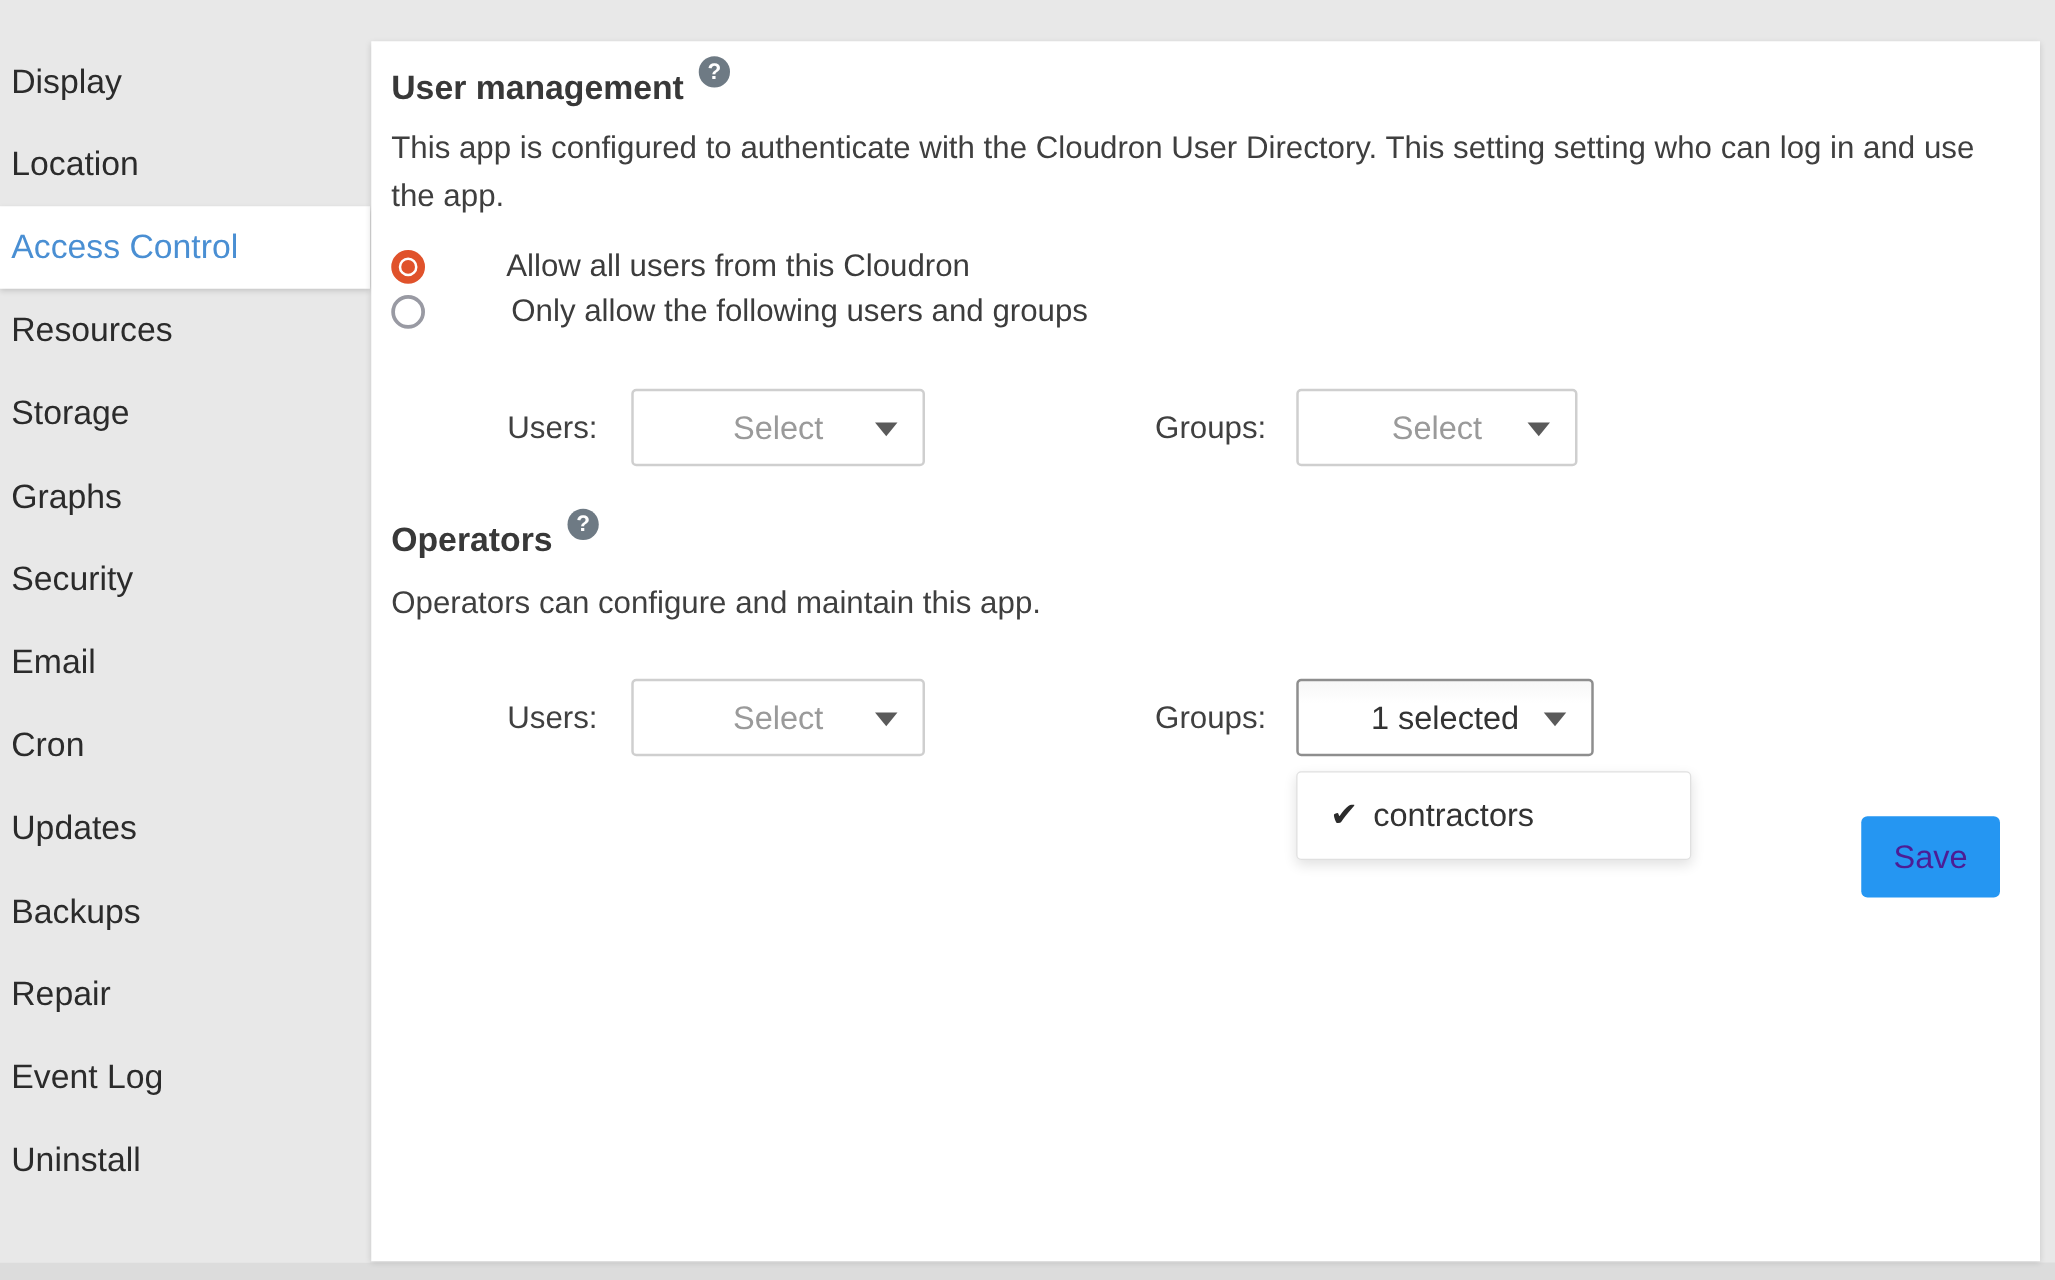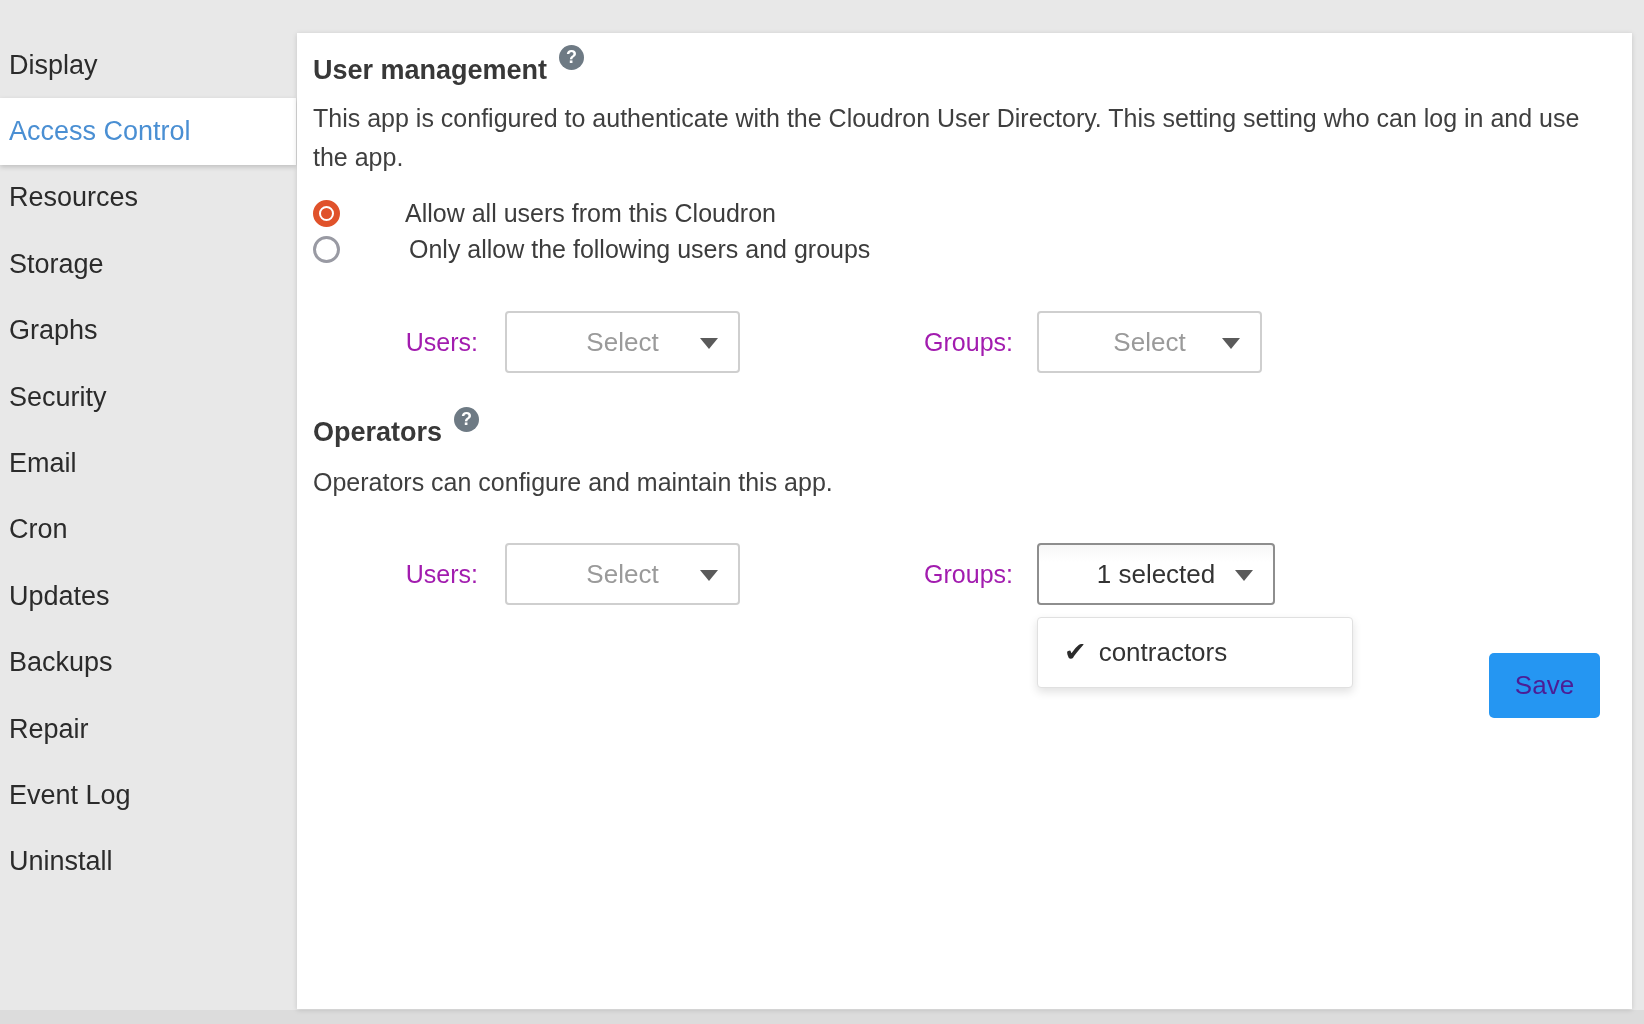--- a/index.html
+++ b/index.html
@@ -58,21 +58,21 @@
   }
   .radio::after{
     content:"";position:absolute;left:50%;top:50%;width:11px;height:11px;
     margin:-5.5px 0 0 -5.5px;border-radius:50%;background:#e0522b;
   }
   .radio.off{border:3px solid #999aa3;width:21px;height:21px;}
   .radio.off::after{display:none;}
   .radio-label{margin-left:21px;font-size:25px;color:#3c3c3c;}
   
   .field-label{
-    position:absolute;font-size:25px;color:#a21caf;line-height:62px;
+    position:absolute;font-size:25px;color:#404040;line-height:62px;
     text-align:right;
   }
   .select-box{
     position:absolute;width:235px;height:62px;box-sizing:border-box;
     background:#ffffff;border:2px solid #cfcfcf;border-radius:4px;
     display:flex;align-items:center;justify-content:center;
     font-size:26px;color:#9a9a9a;cursor:pointer;
   }
   .select-box .caret{
     position:absolute;right:20px;top:50%;margin-top:-4px;
@@ -103,20 +103,21 @@
     position:absolute;left:1192px;top:620px;width:111px;height:65px;
     background:#2596f2;border:none;border-radius:5px;
     color:#4c1d95;font-size:26px;font-family:inherit;cursor:pointer;
   }
 </style>
 </head>
 <body>
 
 <div class="sidebar">
   <div class="side-item">Display</div>
+  <div class="side-item">Location</div>
   <div class="side-item selected">Access Control</div>
   <div class="side-item">Resources</div>
   <div class="side-item">Storage</div>
   <div class="side-item">Graphs</div>
   <div class="side-item">Security</div>
   <div class="side-item">Email</div>
   <div class="side-item">Cron</div>
   <div class="side-item">Updates</div>
   <div class="side-item">Backups</div>
   <div class="side-item">Repair</div>

